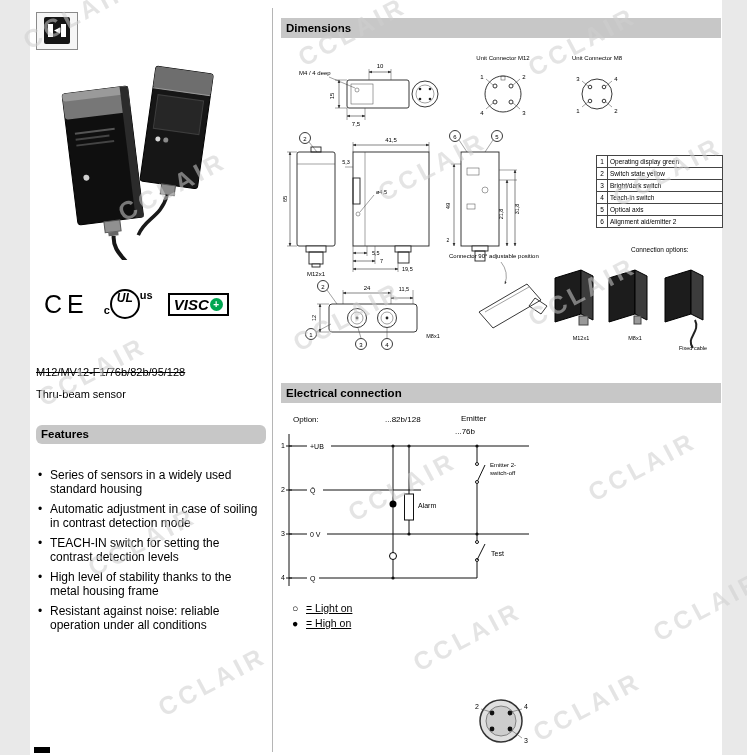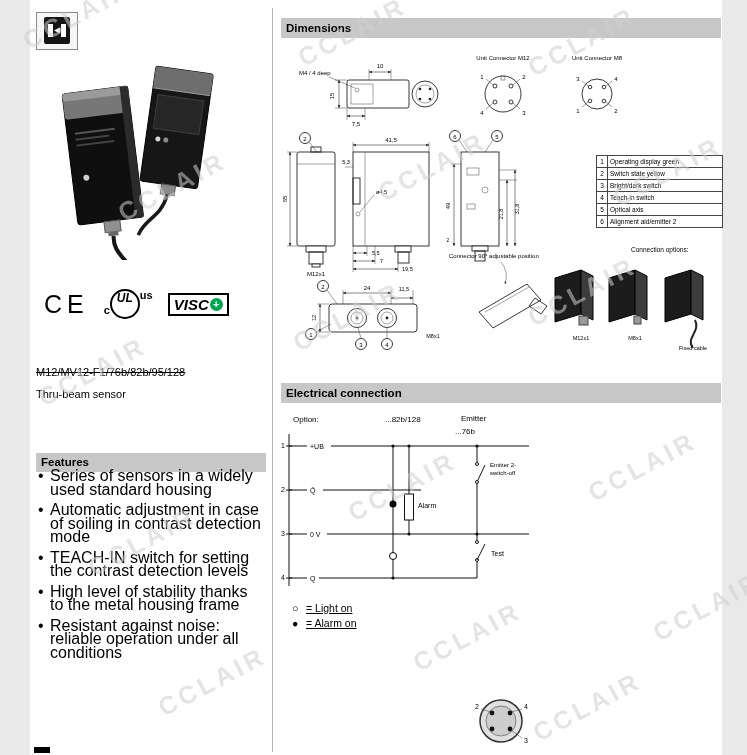--- a/index.html
+++ b/index.html
@@ -8,21 +8,21 @@
   .margin-strip { position:absolute; top:0; height:755px; background:#e9e9e9; }
   .m-left  { left:0; width:30px; }
   .m-right { right:0; width:25px; }
   .col-divider { position:absolute; left:272px; top:8px; width:1px; height:744px; background:#b5b5b5; }
 
   .bar { position:absolute; background:#c7c7c7; font-weight:bold; font-size:11.5px;
          padding-left:5px; box-sizing:border-box; }
   .bar-left  { left:36px;  width:230px; height:19px; line-height:19px; }
   .bar-right { left:281px; width:440px; height:20px; line-height:20px; }
   .bar-model    { top:345px; }
-  .bar-features { top:453px; }
+  .bar-features { top:425px;border-radius:6px; }
   .bar-dims     { top:18px; }
   .bar-elec     { top:383px; }
   .bar-pinout   { top:641px; }
 
   .product-icon { position:absolute; left:36px; top:12px; width:42px; height:38px;
                   border:1px solid #8a8a8a; background:#f6f6f6; box-sizing:border-box; }
   .product-photo { position:absolute; left:38px; top:58px; width:218px; height:202px; }
 
   .cert-row { position:absolute; left:44px; top:286px; width:216px; height:36px;
               display:flex; align-items:center; gap:15px; }
@@ -37,21 +37,21 @@
            font-size:15px; display:flex; align-items:center; gap:1px; background:#fff; }
   .visco-o { width:13px; height:13px; border-radius:50%; background:#00a651; color:#fff;
              font-size:10px; line-height:13px; text-align:center; font-style:normal; font-weight:bold; }
 
   .model-number { position:absolute; left:36px; top:366px; width:232px; font-size:11px;
                   font-weight:normal; text-decoration:line-through; }
   .model-type   { position:absolute; left:36px; top:388px; width:232px; font-size:11px; }
   .model-desc   { position:absolute; left:36px; top:404px; width:218px; font-size:11px; line-height:14px; }
 
   .features { position:absolute; left:36px; top:469px; width:226px; margin:0; padding:0;
-              list-style:none; font-size:16px; }
+              list-style:none; font-size:12px; }
   .features li { position:relative; padding-left:14px; margin-bottom:7px; line-height:13.5px; }
   .features li::before { content:"•"; position:absolute; left:2px; top:0; }
 
   .dims-svg   { position:absolute; left:281px; top:42px; }
   .elec-svg   { position:absolute; left:281px; top:408px; }
   .pinout-svg { position:absolute; left:281px; top:663px; }
 
   svg text { font-family:"Liberation Sans",sans-serif; fill:#000; }
   .t5  { font-size:5px; }
   .t55 { font-size:5.5px; }
@@ -452,21 +452,21 @@
     <circle cx="196" cy="134" r="1.5" fill="#fff" stroke="#111"></circle>
     <line x1="196" y1="132" x2="196" y2="126" class="wire"></line>
     <text x="210" y="148" class="t7">Test</text>
   </svg>
 
   <div class="elec-legend">
     <div>
       <span class="sym">○</span><span>= Light on</span>
     </div>
     <div>
-      <span class="sym">●</span><span>= Alarm on</span>
+      <span class="sym">●</span><span>= High on</span>
     </div>
   </div>
 
 
   <svg class="pinout-svg" width="442" height="92" viewBox="0 0 442 92">
     <circle cx="220" cy="58" r="21" fill="#e0e0e0" stroke="#333" stroke-width="1.5"></circle>
     <circle cx="220" cy="58" r="15" fill="#cdcdcd" stroke="#666" stroke-width="0.75"></circle>
     <circle cx="211" cy="50" r="2.4" fill="#111"></circle>
     <circle cx="229" cy="50" r="2.4" fill="#111"></circle>
     <circle cx="211" cy="66" r="2.4" fill="#111"></circle>

